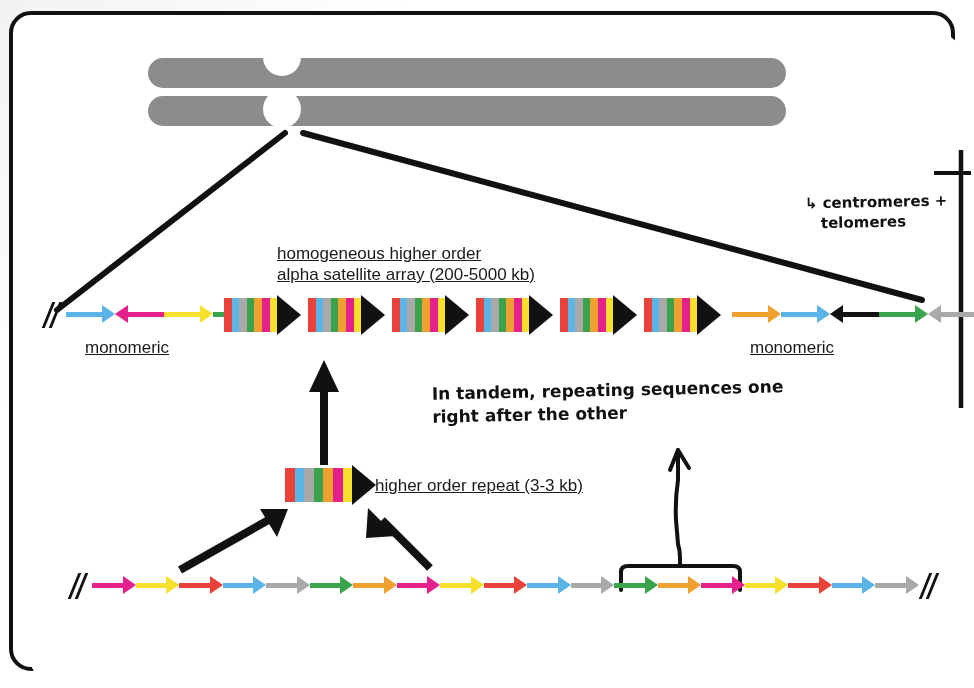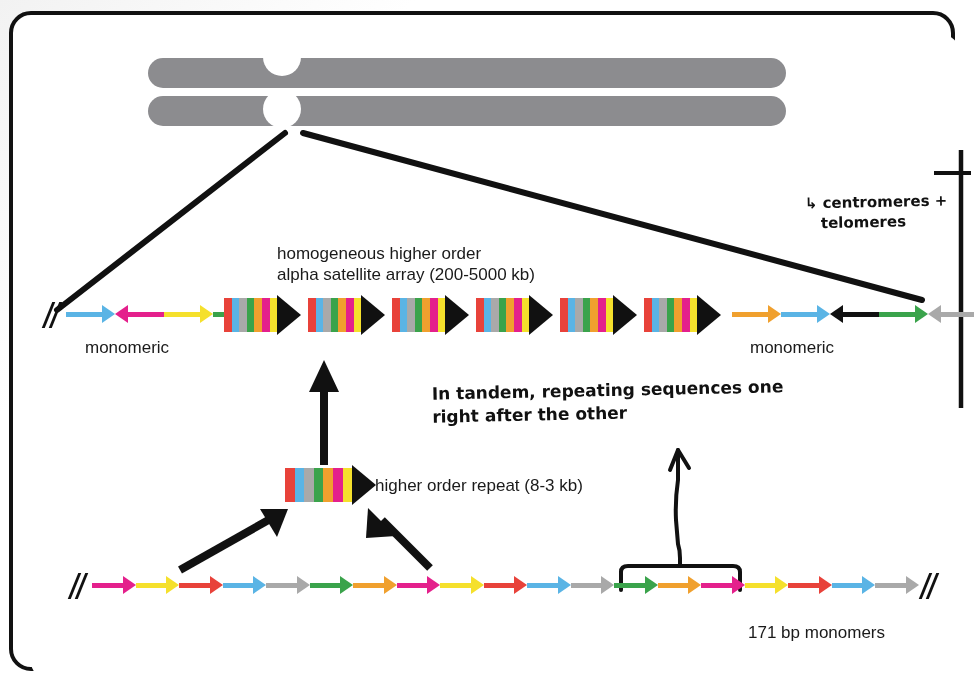--- a/index.html
+++ b/index.html
@@ -49,20 +49,21 @@
   .overlay{position:absolute;left:0;top:0;width:974px;height:688px;pointer-events:none;}
 
   
   .lbl{
     position:absolute;
     color:#1a1a1a;
     font-size:17px;
     line-height:21px;
     white-space:pre;
     font-family:"Liberation Sans", sans-serif;
+    text-decoration:underline;
   }
   .hand-title{
     position:absolute;
     color:#2b2bf0;
     font-weight:bold;
     font-size:23px;
     line-height:28px;
     white-space:pre;
     font-family:"Liberation Sans", sans-serif;
     letter-spacing:-0.2px;
@@ -281,21 +282,21 @@
         <div class="head" style="border-right-color: rgb(169, 169, 169);"></div>
       </div>
     </div>
 
   <div class="lbl" style="left:85px;top:337px;">monomeric</div>
   <div class="lbl" style="left:750px;top:337px;">monomeric</div>
 
   <div class="hand" style="left:432px;top:379px;">In tandem, repeating sequences one
 right after the other</div>
 
-  <div class="lbl" style="left:375px;top:475px;">higher order repeat (8-3 kb)</div>
+  <div class="lbl" style="left:375px;top:475px;">higher order repeat (3-3 kb)</div>
 
   <div class="row" style="left:70px;top:573px;width:860px;">
       <div class="brk" style="left: 0px;">
         <i></i>
         <i></i>
       </div>
       <div class="arrow rt" style="left: 22px; width: 43.5px;">
         <div class="shaft" style="background: rgb(228, 32, 140); width: 32.5px;"></div>
         <div class="head" style="border-left-color: rgb(228, 32, 140);"></div>
       </div>
@@ -370,21 +371,20 @@
       <div class="arrow rt" style="left: 805px; width: 43.5px;">
         <div class="shaft" style="background: rgb(169, 169, 169); width: 32.5px;"></div>
         <div class="head" style="border-left-color: rgb(169, 169, 169);"></div>
       </div>
       <div class="brk" style="left: 850.5px;">
         <i></i>
         <i></i>
       </div>
     </div>
 
-  <div class="lbl" style="left:748px;top:622px;">171 bp monomers</div>
 
 <div style="position: absolute; left: 285px; top: 468px; width: 110px; height: 34px;">
       <div class="hor" style="left: 0px; top: 0px; width: 67.2px;">
         <div class="stripes">
           <span style="width: 9.6px; background: rgb(232, 66, 58);"></span>
           <span style="width: 9.6px; background: rgb(90, 180, 229);"></span>
           <span style="width: 9.6px; background: rgb(169, 169, 169);"></span>
           <span style="width: 9.6px; background: rgb(58, 163, 75);"></span>
           <span style="width: 9.6px; background: rgb(240, 160, 46);"></span>
           <span style="width: 9.6px; background: rgb(228, 32, 140);"></span>

